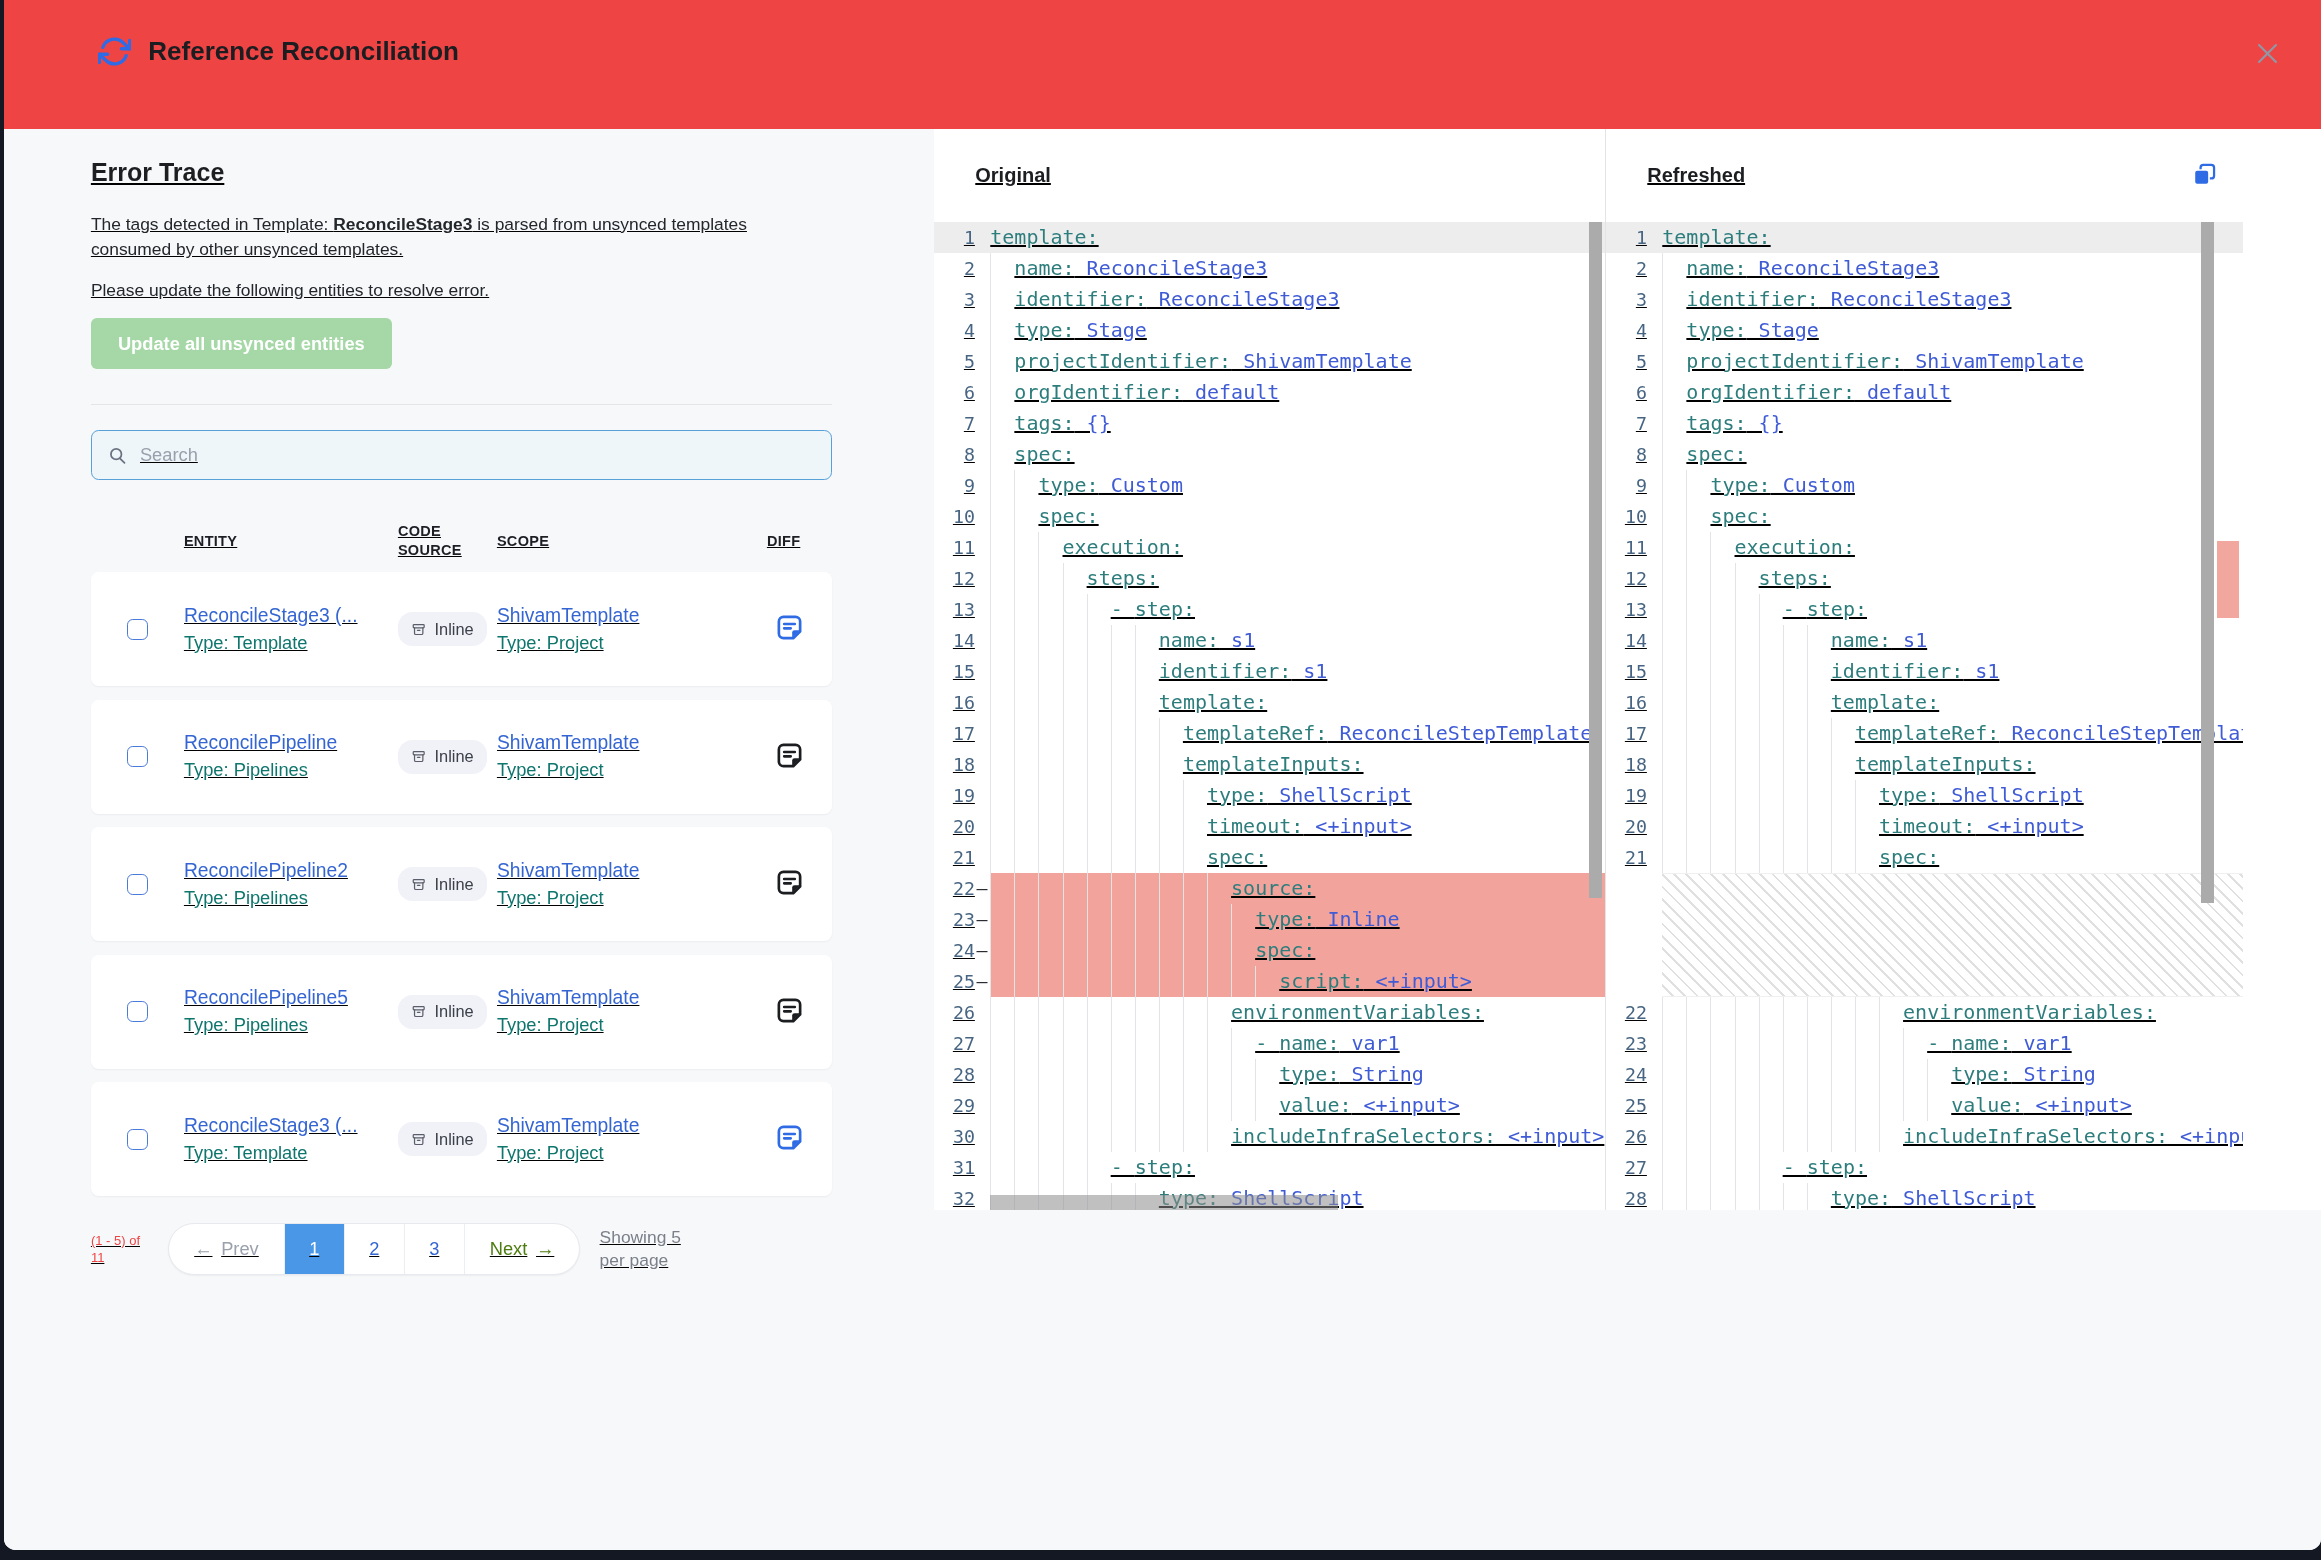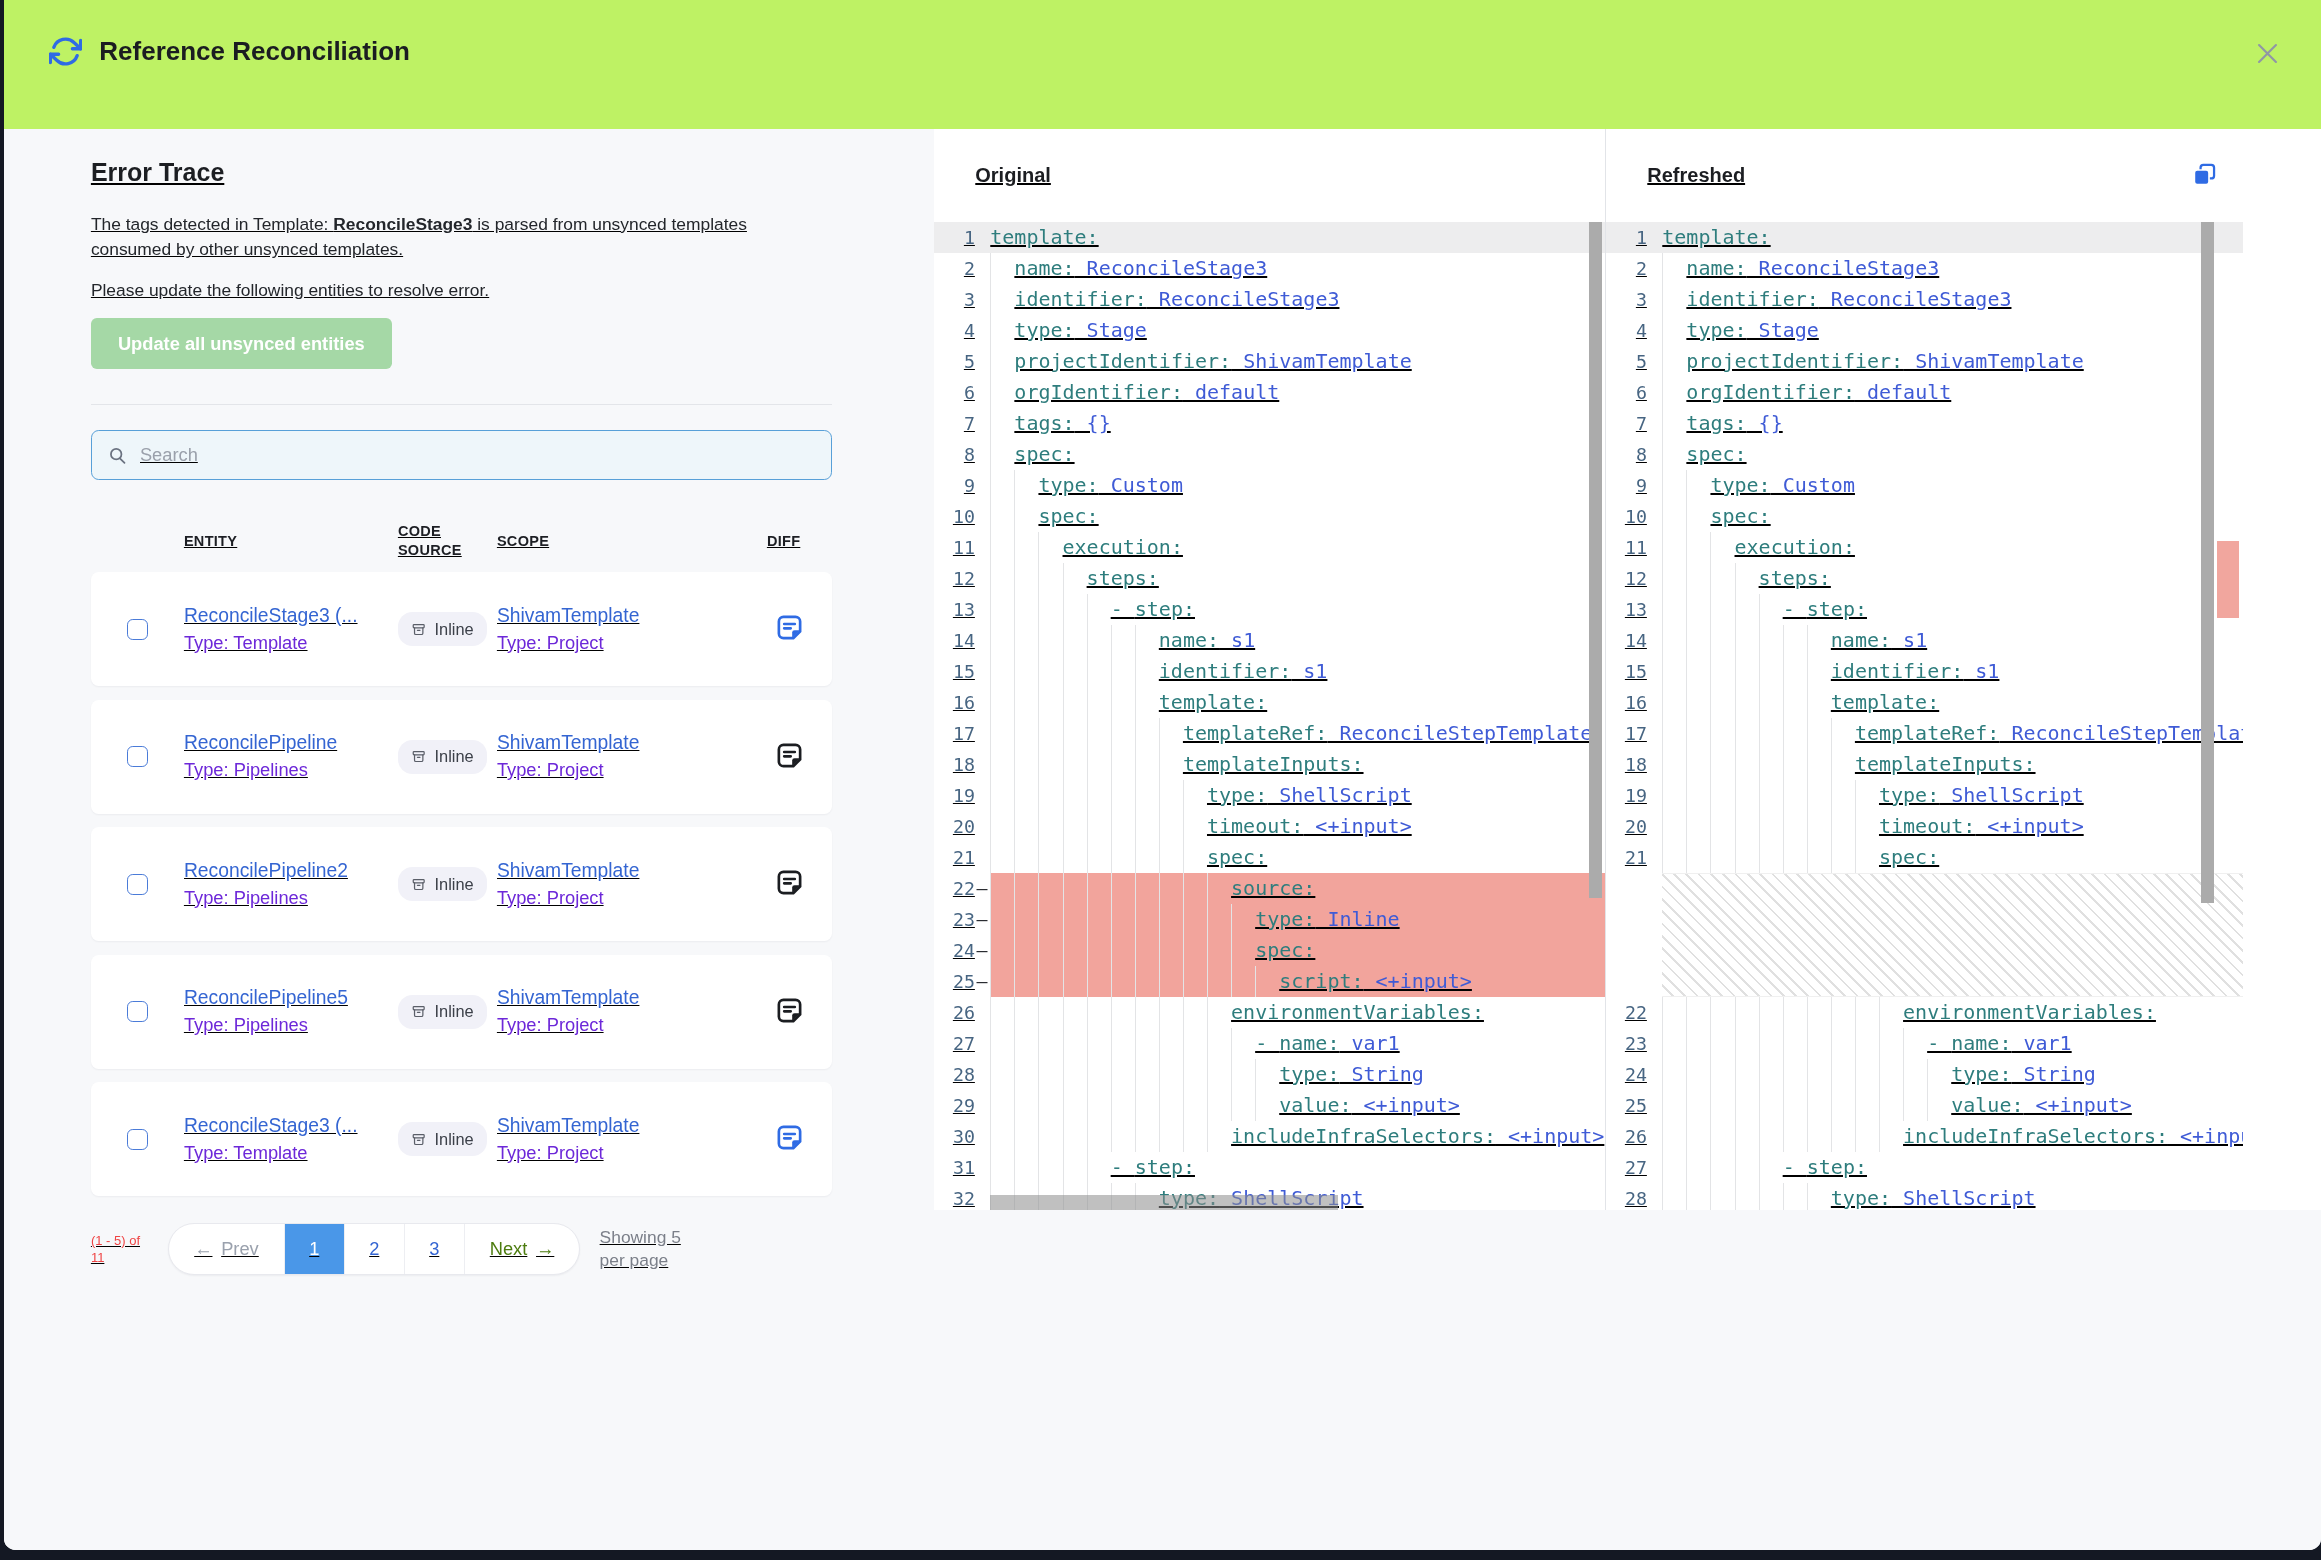--- a/index.html
+++ b/index.html
@@ -3,21 +3,21 @@
 <meta charset="utf-8">
 <style>
   * { box-sizing: border-box; margin: 0; padding: 0; }
   html,body { width:2321px; height:1560px; overflow:hidden; }
   body { background:#141823; font-family:"Liberation Sans", sans-serif; }
 
   .dialog { position:absolute; left:3.9px; top:0; right:0; bottom:9.7px;
             background:#ffffff; border-radius:0 0 11.6px 11.6px; overflow:hidden; }
 
   
-  .dlg-header { height:129px; background:#bef264; display:flex; align-items:flex-start; padding:35px 35px 0 45px; }
+  .dlg-header { height:129px; background:#ef4444; display:flex; align-items:flex-start; padding:35px 35px 0 94px; }
   .dlg-title { font-size:26px; font-weight:700; color:#1b1d21; margin-left:17.4px; line-height:33px; }
   .sync-ic { width:33px; height:33px; flex:none; }
   .close-btn { margin-left:auto; background:none; border:none; cursor:pointer; padding:3.9px; }
 
   
   .dlg-body { position:absolute; top:129px; left:0; right:0; bottom:0; display:flex; background:#f7f8fa; }
 
   
   .left-col { width:915px; flex:none; padding:29px 87px 6px 87px;text-decoration:underline; }
   .et-heading { font-size:25px; font-weight:700; color:#1c1e22; margin-bottom:25px; }
@@ -37,21 +37,21 @@
   .thead { margin-top:42px; font-size:14.5px; font-weight:700; color:#1d1f24; letter-spacing:0.3px; line-height:1.25; }
   .thead .th-cs { max-width:68px; }
 
   .row-card { height:114px; background:#fff; border-radius:7.7px; margin-top:13.5px;
               box-shadow:0 1px 1.9px rgba(20,24,40,.05); }
   .checkbox { width:21px; height:21px; border:1.9px solid #4a7bd8; border-radius:5.8px; background:#fff;
               display:inline-block; justify-self:center; cursor:pointer; }
   .cell-check { display:flex; justify-content:center; }
   .link { font-size:19.3px; color:#3465d2; font-weight:500; text-decoration:none; display:block;
           white-space:nowrap; overflow:hidden; cursor:pointer; }
-  .sub { font-size:18.3px; color:#6d28d9; margin-top:4.8px; }
+  .sub { font-size:18.3px; color:#0f766e; margin-top:4.8px; }
   .badge { display:inline-flex; align-items:center; gap:7.7px; background:#f1f1f8; border-radius:14.5px;
            padding:7.7px 13.5px; font-size:16.4px; color:#3c4049; }
   .diff-btn { background:none; border:none; cursor:pointer; padding:1.9px; margin-left:5.8px; }
   .diff-btn.blue { color:#2f6be4; }
   .diff-btn.black { color:#1b1d21; }
 
   
   .pagination { margin-top:27px; display:flex; align-items:center; gap:19.3px; }
   .pg-range { width:58px; font-size:13px; color:#ef4444; line-height:1.35; }
   .pager { display:flex; background:#fff; border:1px solid #e8e9ee; border-radius:27px; overflow:hidden;

